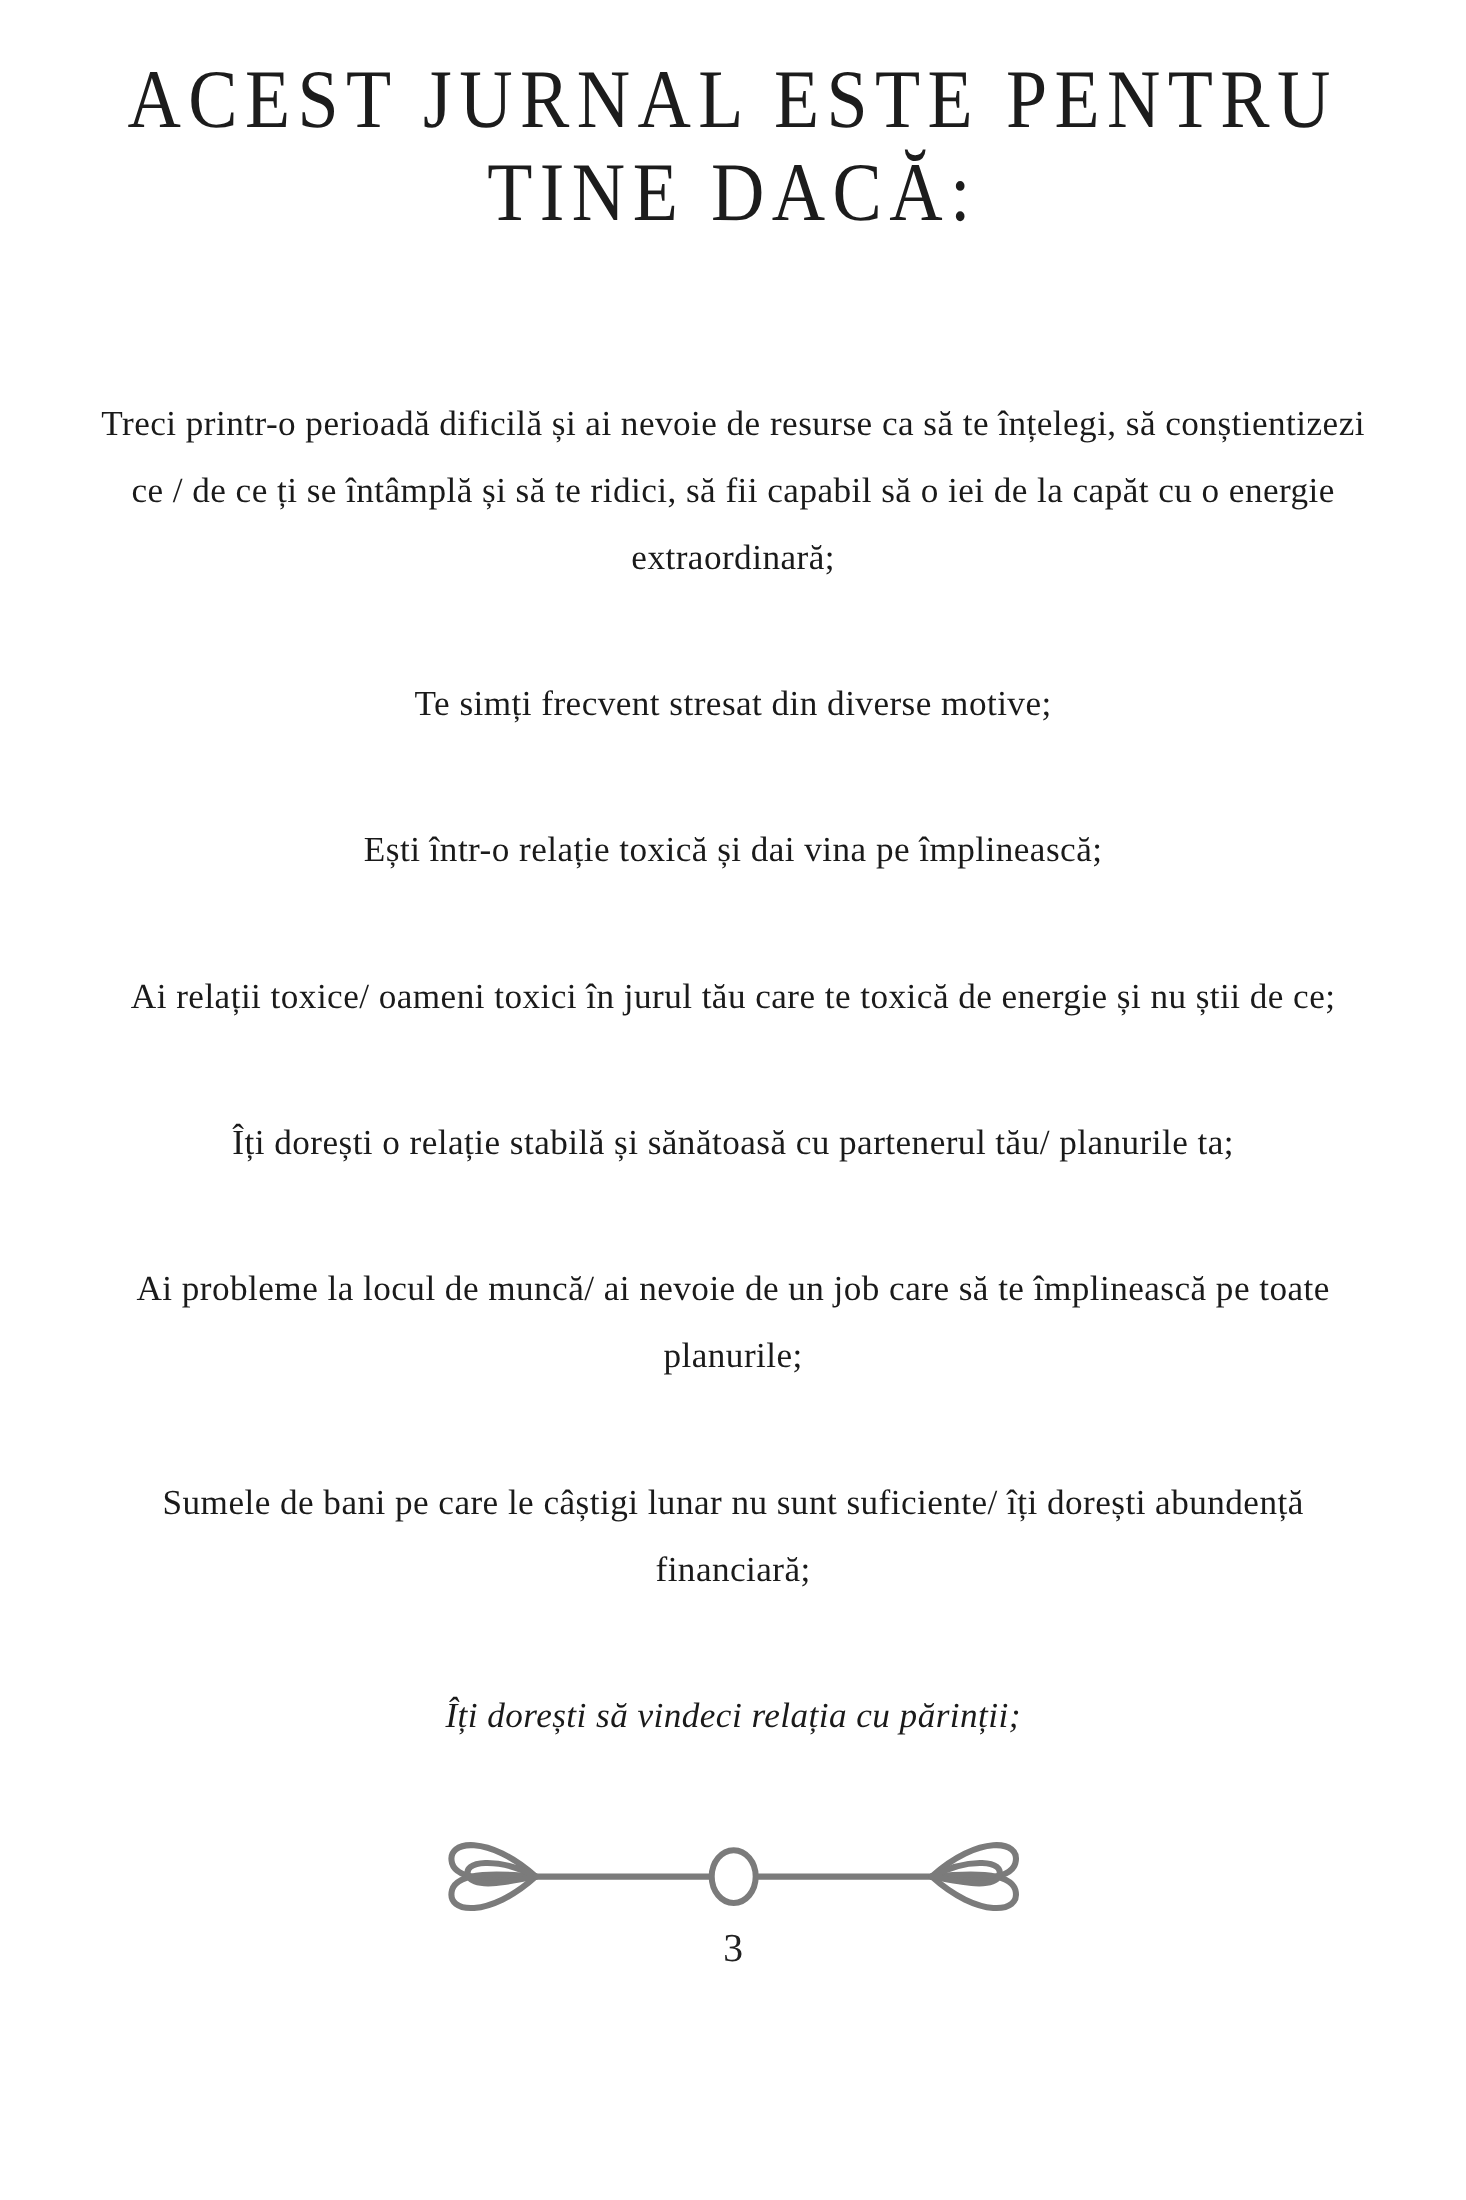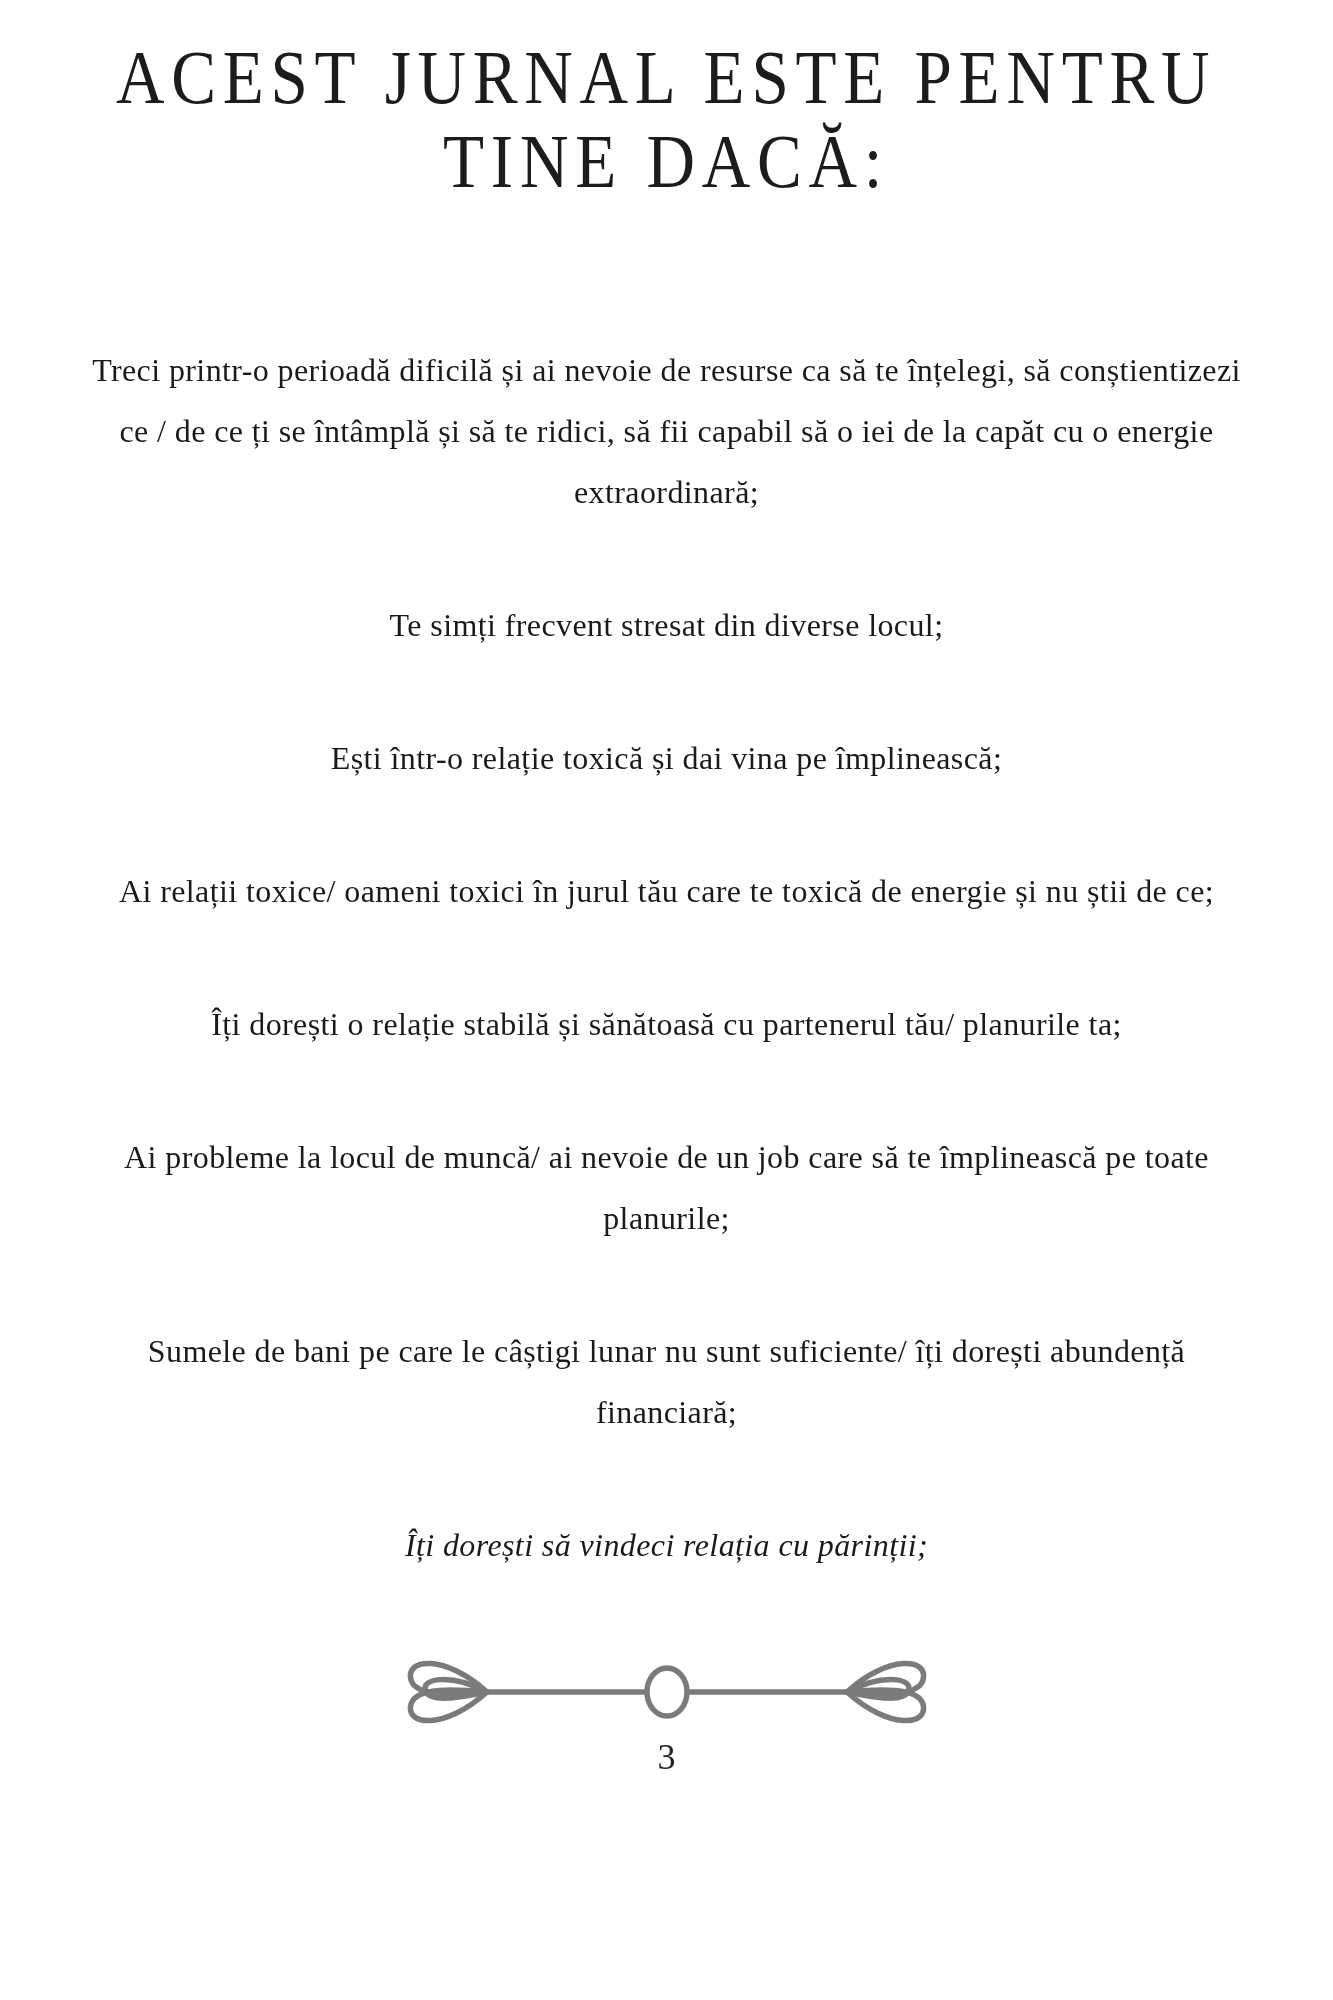--- a/index.html
+++ b/index.html
@@ -13,21 +13,21 @@
     width:1333px;
     height:2000px;
     margin:0 auto;
     overflow:hidden;
     font-family:"Liberation Serif","DejaVu Serif",serif;
     color:var(--text-color);
   }
   .page{
     width:100%;
     height:100%;
-    padding-top:36px;
+    padding-top:50px;
     display:flex;
     flex-direction:column;
     align-items:center;
   }
   .title{
     text-align:center;
     font-weight:normal;
     font-size:70px;
     line-height:78px;
     letter-spacing:7px;
@@ -81,21 +81,21 @@
 
 <div class="page">
 
   <h1 class="title">
     <span class="line">ACEST JURNAL ESTE PENTRU</span>
     <span class="line">TINE DACĂ:</span>
   </h1>
 
   <section class="content">
     <p>Treci printr-o perioadă dificilă și ai nevoie de resurse ca să te înțelegi, să conștientizezi ce / de ce ți se întâmplă și să te ridici, să fii capabil să o iei de la capăt cu o energie extraordinară;</p>
-    <p>Te simți frecvent stresat din diverse locul;</p>
+    <p>Te simți frecvent stresat din diverse motive;</p>
     <p>Ești într-o relație toxică și dai vina pe împlinească;</p>
     <p>Ai relații toxice/ oameni toxici în jurul tău care te toxică de energie și nu știi de ce;</p>
     <p>Îți dorești o relație stabilă și sănătoasă cu partenerul tău/ planurile ta;</p>
     <p>Ai probleme la locul de muncă/ ai nevoie de un job care să te împlinească pe toate planurile;</p>
     <p>Sumele de bani pe care le câștigi lunar nu sunt suficiente/ îți dorești abundență financiară;</p>
     <p>Îți dorești să vindeci relația cu părinții;</p>
   </section>
 
   <div class="divider-wrap">
     <svg viewBox="0 0 540 84" width="540" height="84">

